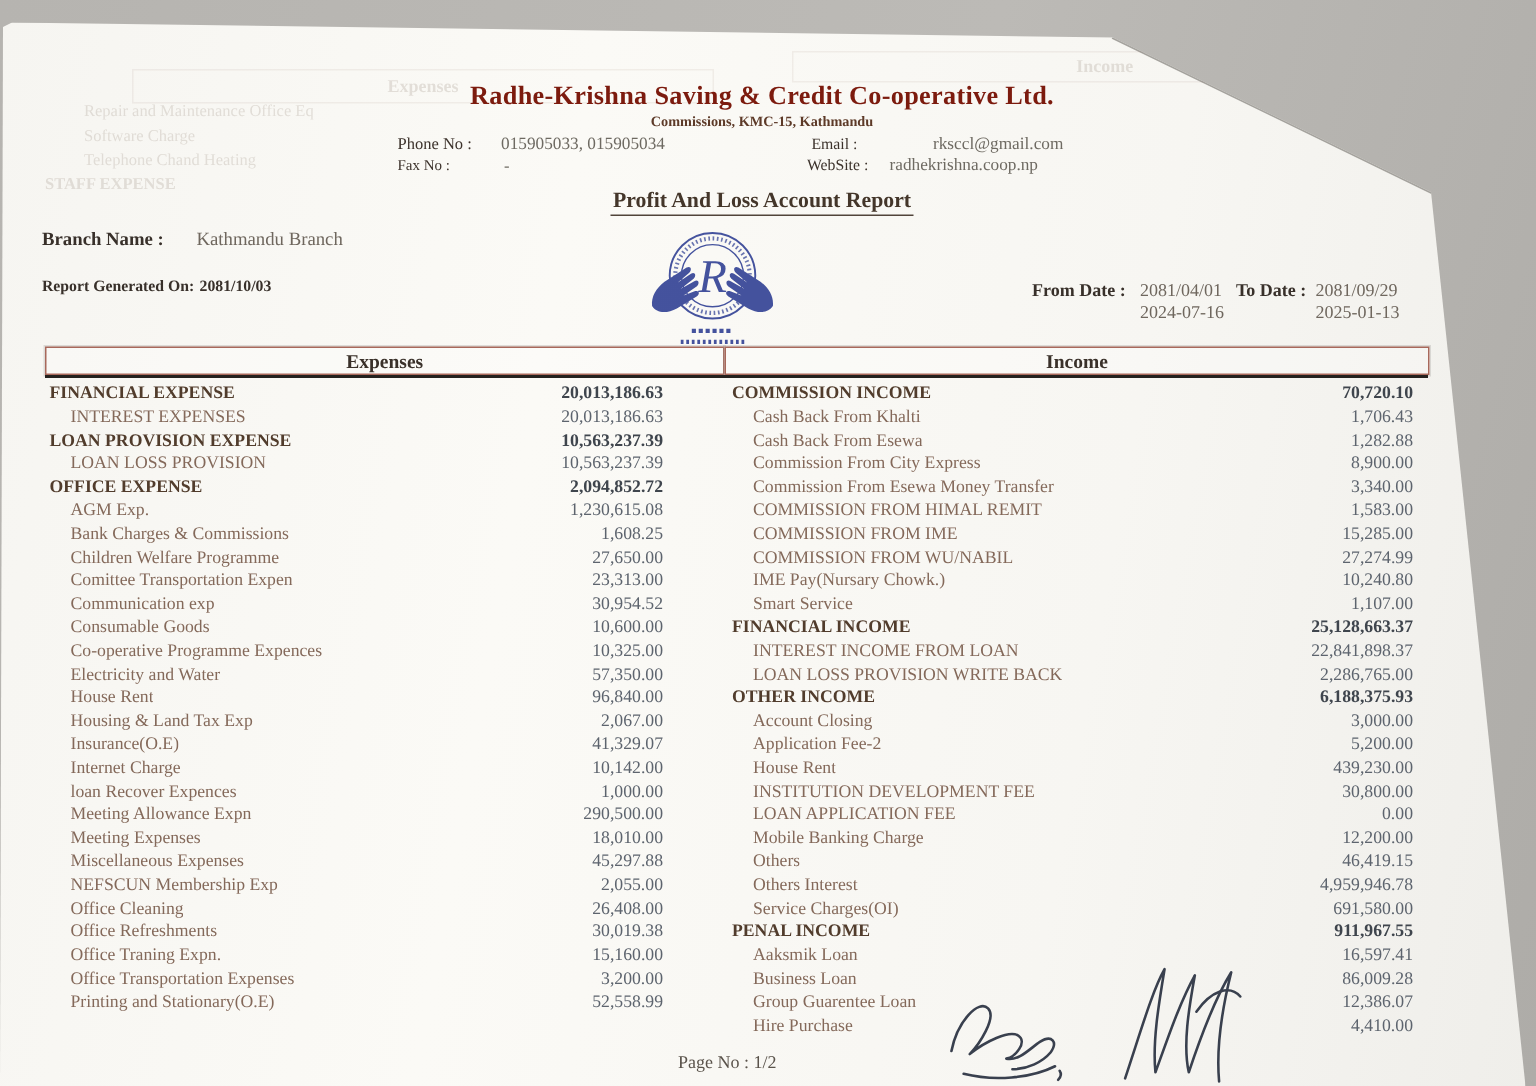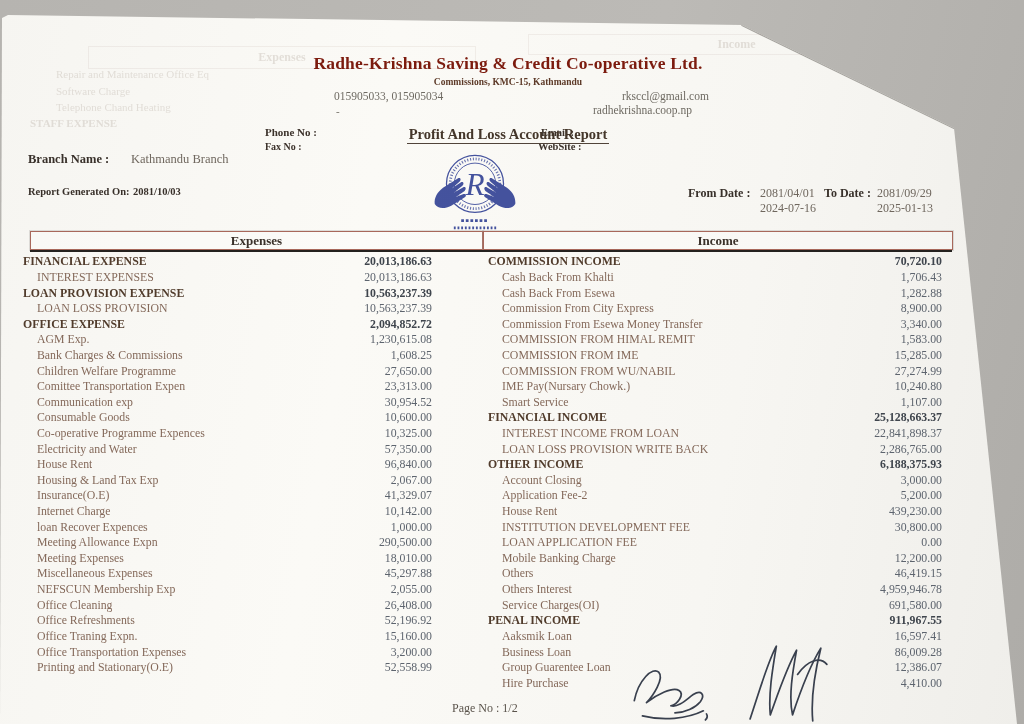--- a/index.html
+++ b/index.html
@@ -22,21 +22,21 @@
   .center-line{left:0;width:1016px;text-align:center;}
 
   
   .ghost{color:#6d5846;opacity:.16;filter:blur(.5px);}
   .ghost-box{border:1px solid rgba(140,110,90,.55);display:flex;align-items:center;justify-content:center;
     font-weight:bold;font-size:12px;}
 
   
   .company-name{top:53px;font-size:17.5px;font-weight:bold;color:#7c1b0e;letter-spacing:.2px;}
   .address{top:77px;font-size:9.5px;font-weight:bold;color:#5d3a28;}
-  .lab{font-weight:bold;color:#3c322b;margin-top:36px;}
+  .lab{font-weight:normal;color:#3c322b;}
   .val{color:#6e6a62;}
   .report-title{top:126px;font-size:14.5px;font-weight:bold;color:#44362a;}
   .report-title span{border-bottom:1.6px solid #51443a;padding:0 2px 1px;}
 
   
   .meta-lab{font-weight:bold;color:#38302a;}
   .meta-val{color:#6f675e;}
 
   
   .col-head{
@@ -125,21 +125,21 @@
   <span class="abs meta-val" style="left:877px;top:201px;font-size:12px;">2025-01-13</span>
 
   <div class="col-head" style="left:30px;width:451px;">
     <span>Expenses</span>
   </div>
   <div class="col-head" style="left:483px;width:468px;">
     <span>Income</span>
   </div>
   <div class="head-rule"></div>
 
-  <div class="col" id="expenses-col" style="left:21px;width:411px;">
+  <div class="col" id="expenses-col" style="left:31px;width:411px;">
       <div class="row bold">
         <span class="lbl">FINANCIAL EXPENSE</span>
         <span class="amt">20,013,186.63</span>
       </div>
       <div class="row">
         <span class="lbl">INTEREST EXPENSES</span>
         <span class="amt">20,013,186.63</span>
       </div>
       <div class="row bold">
         <span class="lbl">LOAN PROVISION EXPENSE</span>
@@ -220,21 +220,21 @@
       <div class="row">
         <span class="lbl">NEFSCUN Membership Exp</span>
         <span class="amt">2,055.00</span>
       </div>
       <div class="row">
         <span class="lbl">Office Cleaning</span>
         <span class="amt">26,408.00</span>
       </div>
       <div class="row">
         <span class="lbl">Office Refreshments</span>
-        <span class="amt">52,196.92</span>
+        <span class="amt">30,019.38</span>
       </div>
       <div class="row">
         <span class="lbl">Office Traning Expn.</span>
         <span class="amt">15,160.00</span>
       </div>
       <div class="row">
         <span class="lbl">Office Transportation Expenses</span>
         <span class="amt">3,200.00</span>
       </div>
       <div class="row">

